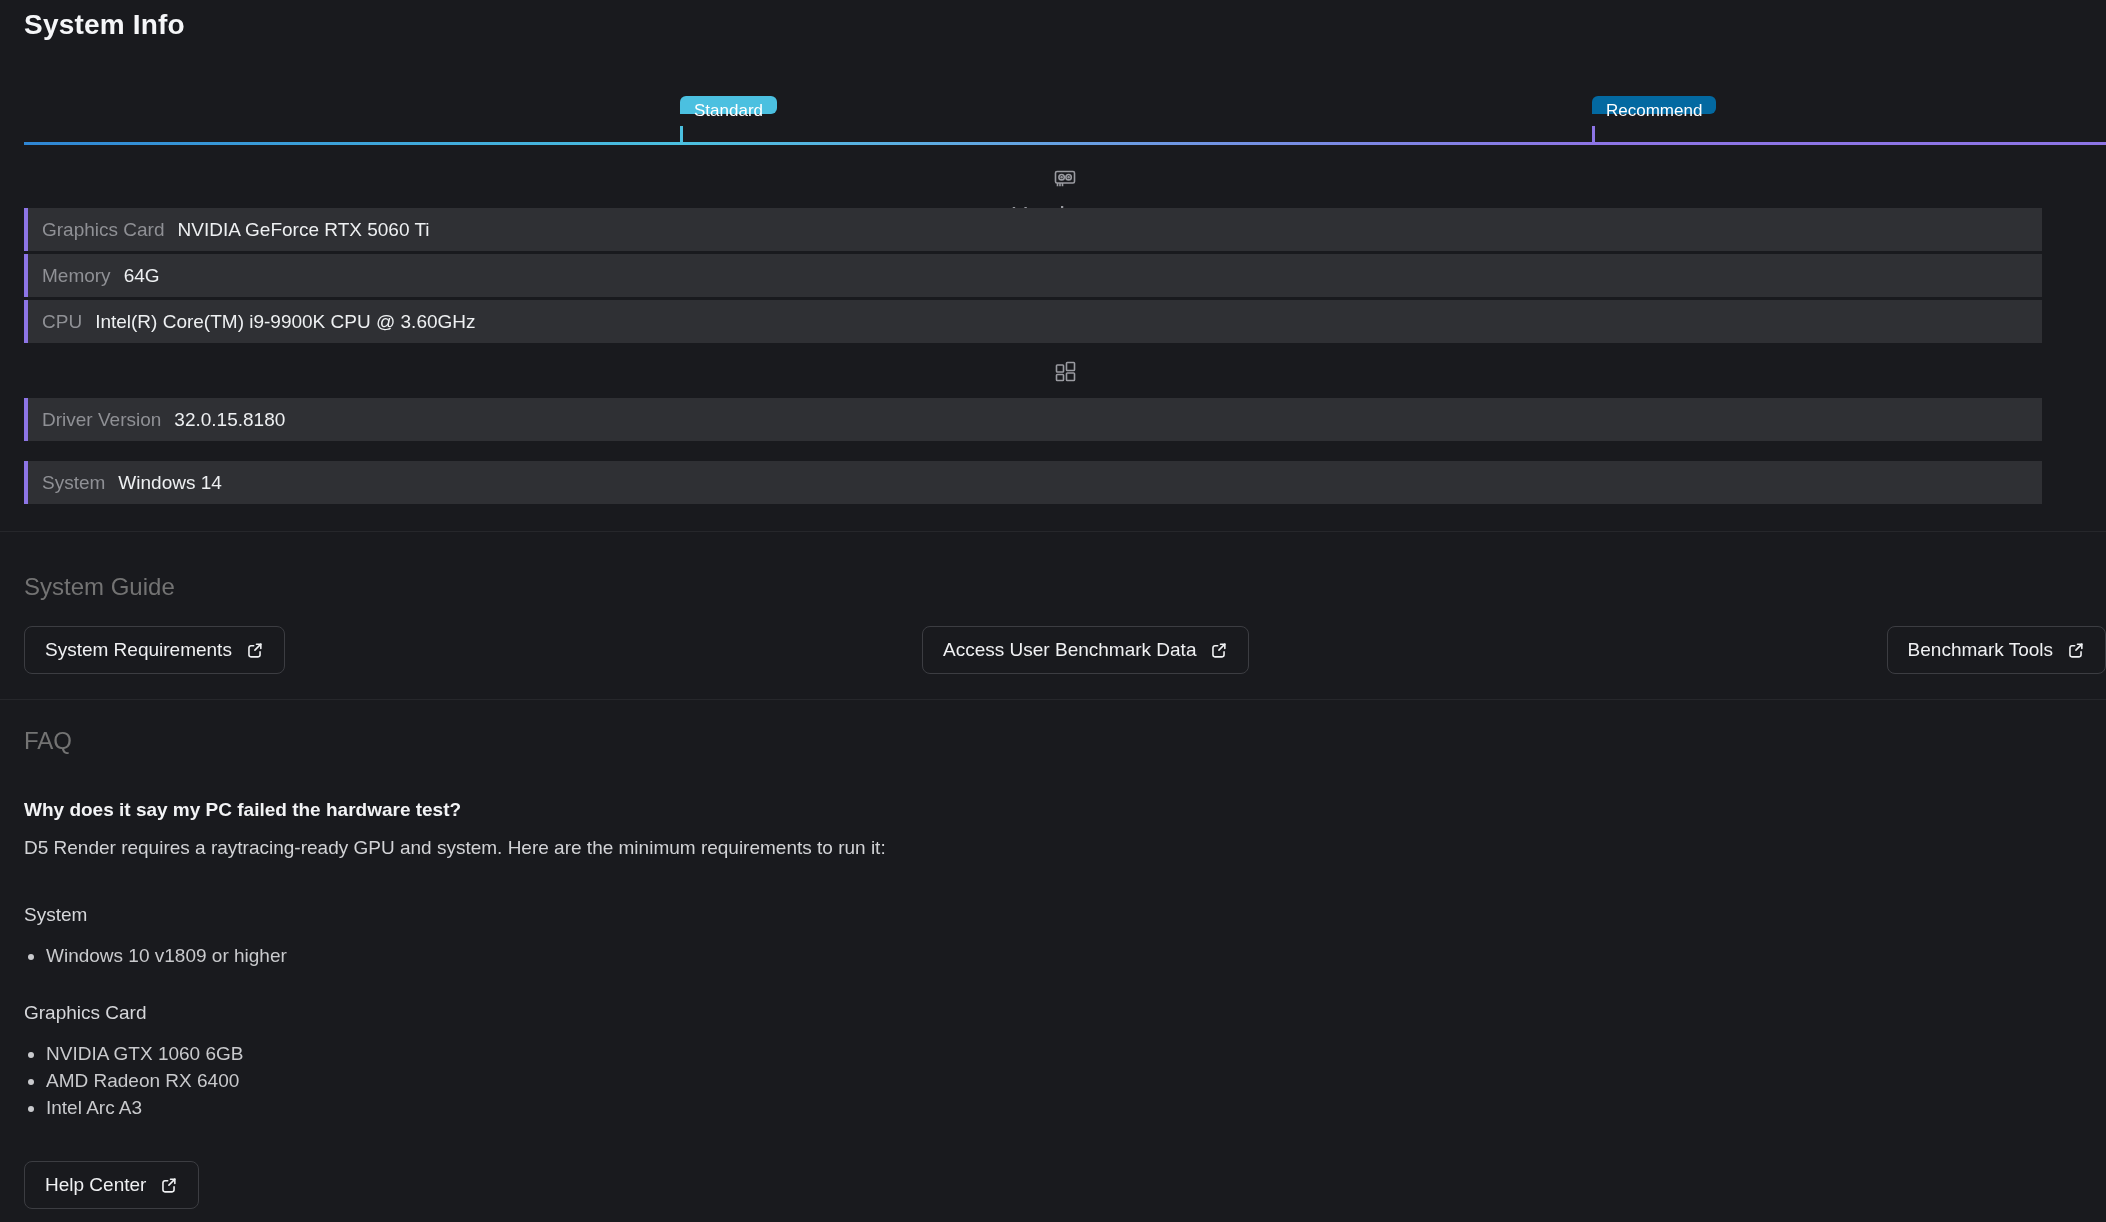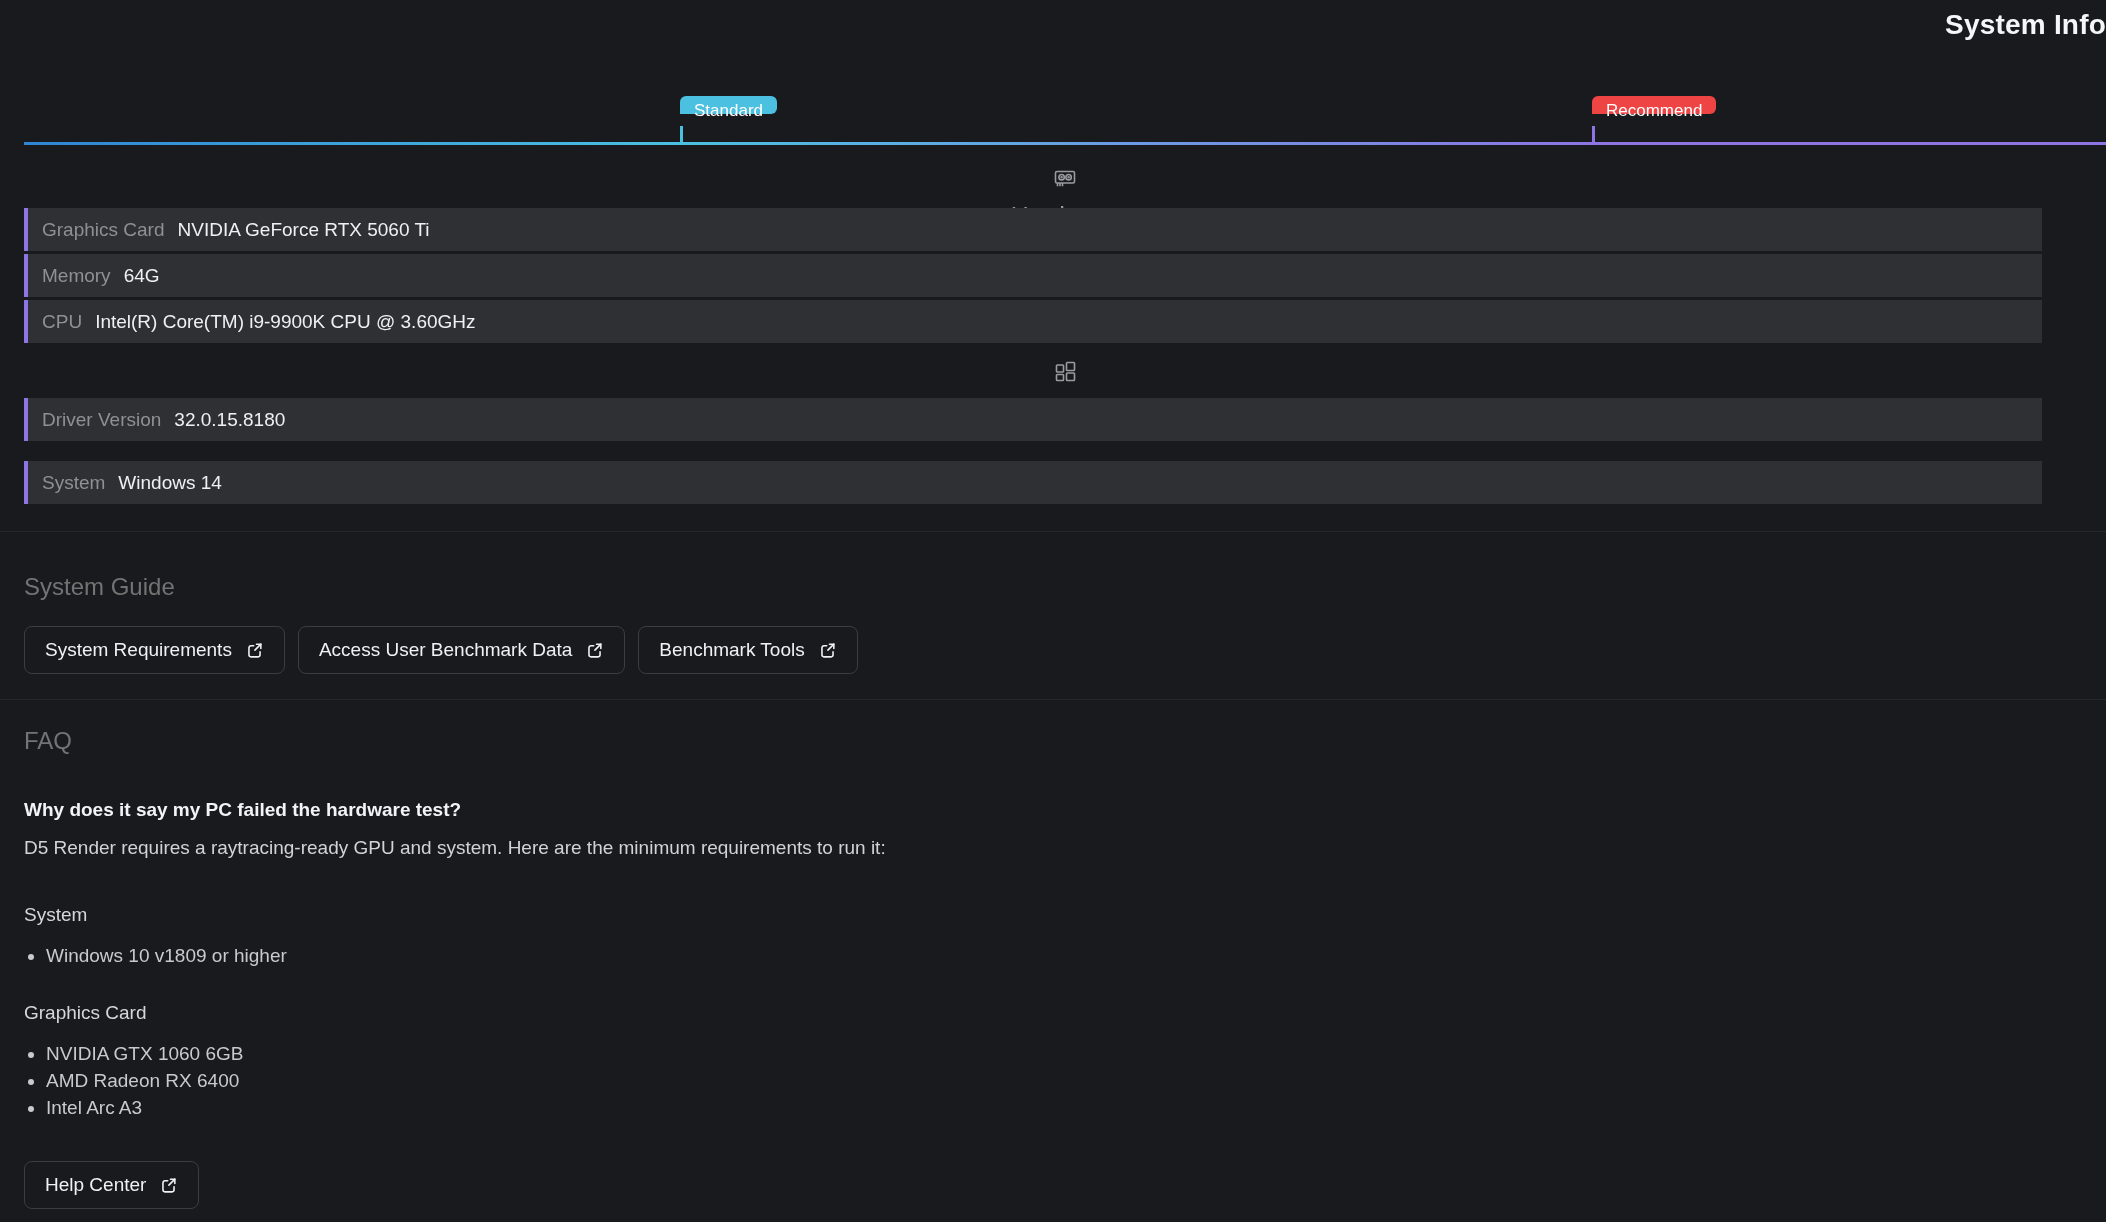--- a/index.html
+++ b/index.html
@@ -8,39 +8,39 @@
     background: #191a1e;
     font-family: "Liberation Sans", sans-serif;
     color: #eef0f2;
     overflow: hidden;
   }
   .page { position: relative; width: 2106px; height: 1222px; }
 
   h1.page-title {
     margin: 10px 0 0 24px;
     font-size: 28px; line-height: 30px; font-weight: 700;
-    color: #f5f6f8; letter-spacing: .2px; text-align: right;
+    color: #f5f6f8; letter-spacing: .2px;
   }
 
   
   .meter { position: relative; height: 120px; width: 100%; }
   .meter-line {
     position: absolute; left: 24px; right: 0; top: 102px; height: 3px;
     background: linear-gradient(90deg, #2f86d4 0%, #4bc0e0 31.5%, #8d75e6 75.3%, #8d75e6 100%);
   }
   .marker { position: absolute; top: 56px; }
   .badge {
     display: inline-block;
     height: 18px; line-height: 30px;
     padding: 0 14px;
     border-radius: 6px 6px 6px 0;
     font-size: 17px; color: #ffffff;
   }
   .badge-cyan { background: #4bc0e0; }
-  .badge-purple { background: #ef4444; }
+  .badge-purple { background: #0369a1; }
   .connector { position: absolute; left: 0; top: 30px; width: 3px; height: 16px; }
   .connector-cyan { background: #4bc0e0; }
   .connector-purple { background: #8d75e6; }
 
   
   .section-header {
     display: flex; align-items: center; gap: 12px;
     margin: 6px 0 0 24px; height: 24px;
     color: #9a9ba1; font-size: 25px; flex-direction: column;
   }
@@ -65,21 +65,21 @@
   .divider.bottom { margin-top: 25px; }
 
   h2.block-title {
     margin: 41px 0 0 24px;
     font-size: 24px; line-height: 28px; font-weight: 400;
     color: #737373;
   }
   h2.faq-title { margin-top: 27px; }
 
   
-  .button-row { display: flex; gap: 13px; margin: 25px 0 0 24px; }
+  .button-row { display: flex; gap: 13px; margin: 25px 0 0 24px; justify-content: space-between; }
   .ghost-btn {
     display: inline-flex; align-items: center; gap: 13px;
     height: 48px; padding: 0 20px;
     background: transparent;
     border: 1px solid #3c3d42; border-radius: 8px;
     color: #f0f1f3; font-size: 19px;
     font-family: "Liberation Sans", sans-serif;
     cursor: pointer;
   }
   .ghost-btn .ext { display: inline-flex; width: 19px; height: 19px; }

